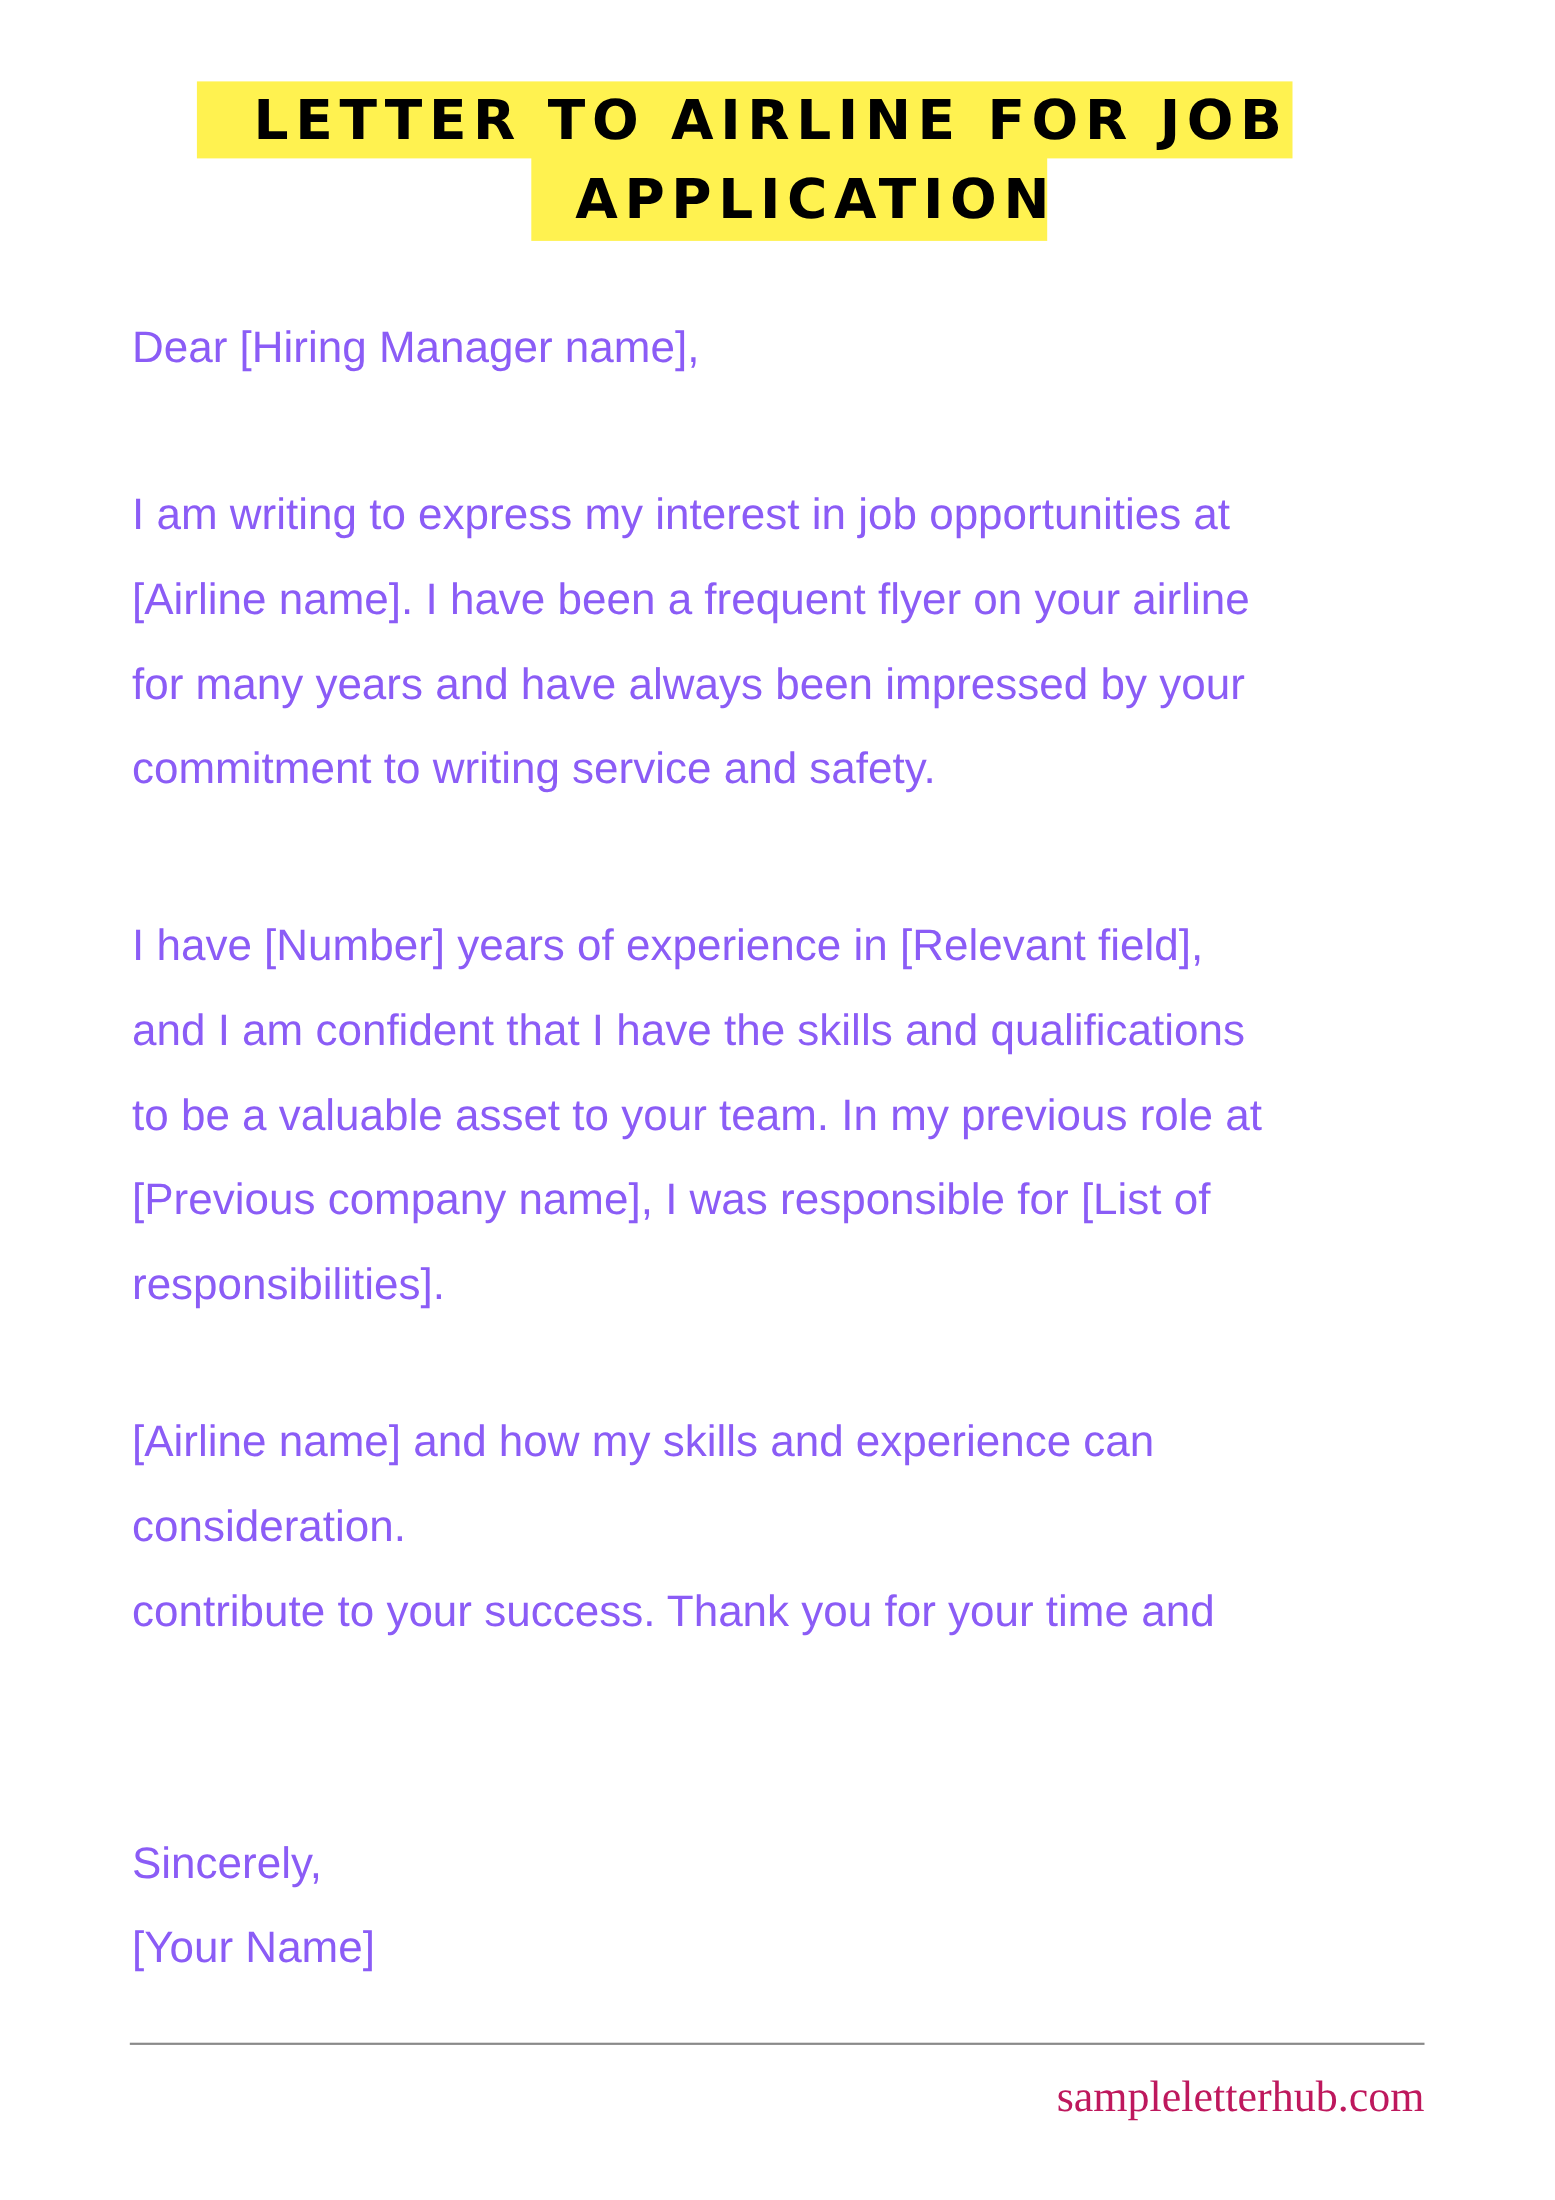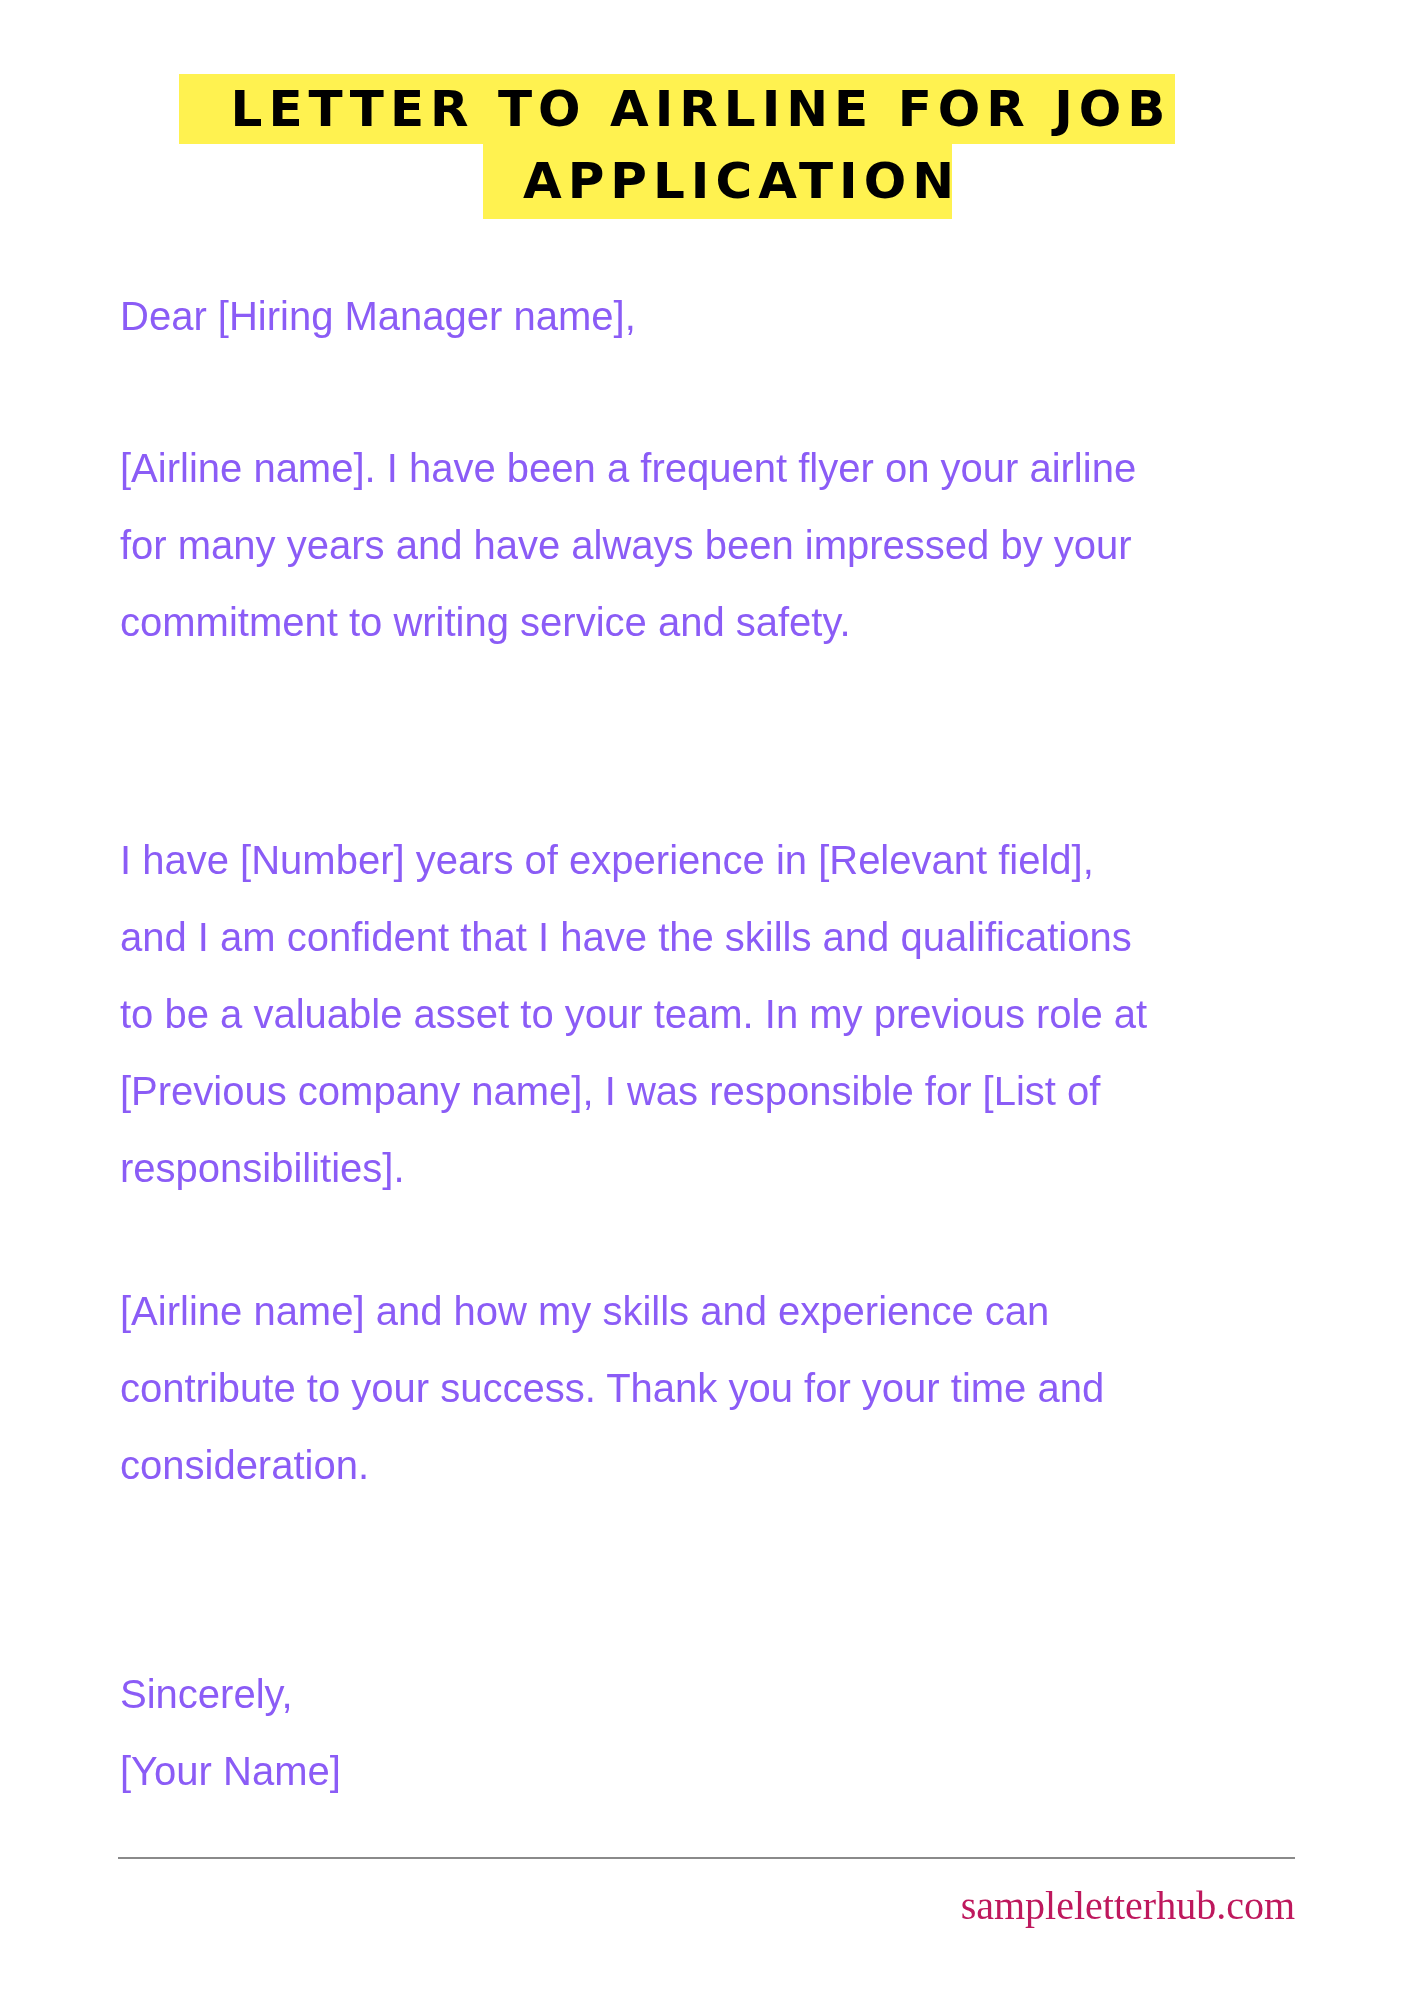--- a/index.html
+++ b/index.html
@@ -68,37 +68,38 @@
 <div class="page">
 
   <div class="title-line l1">LETTER TO AIRLINE FOR JOB</div>
   <div class="title-line l2">APPLICATION</div>
 
   <div class="body-block salutation">
     <span class="line">Dear [Hiring Manager name],</span>
   </div>
 
   <div class="body-block para1">
+    <span class="line">I am writing to express my interest in job opportunities at</span>
     <span class="line">[Airline name]. I have been a frequent flyer on your airline</span>
     <span class="line">for many years and have always been impressed by your</span>
     <span class="line">commitment to writing service and safety.</span>
   </div>
 
   <div class="body-block para2">
     <span class="line">I have [Number] years of experience in [Relevant field],</span>
     <span class="line">and I am confident that I have the skills and qualifications</span>
     <span class="line">to be a valuable asset to your team. In my previous role at</span>
     <span class="line">[Previous company name], I was responsible for [List of</span>
     <span class="line">responsibilities].</span>
   </div>
 
   <div class="body-block para3">
     <span class="line">[Airline name] and how my skills and experience can</span>
+    <span class="line">consideration.</span>
     <span class="line">contribute to your success. Thank you for your time and</span>
-    <span class="line">consideration.</span>
   </div>
 
   <div class="body-block closing">
     <span class="line">Sincerely,</span>
     <span class="line">[Your Name]</span>
   </div>
 
   <div class="divider"></div>
 
   <div class="footer-site">sampleletterhub.com</div>

